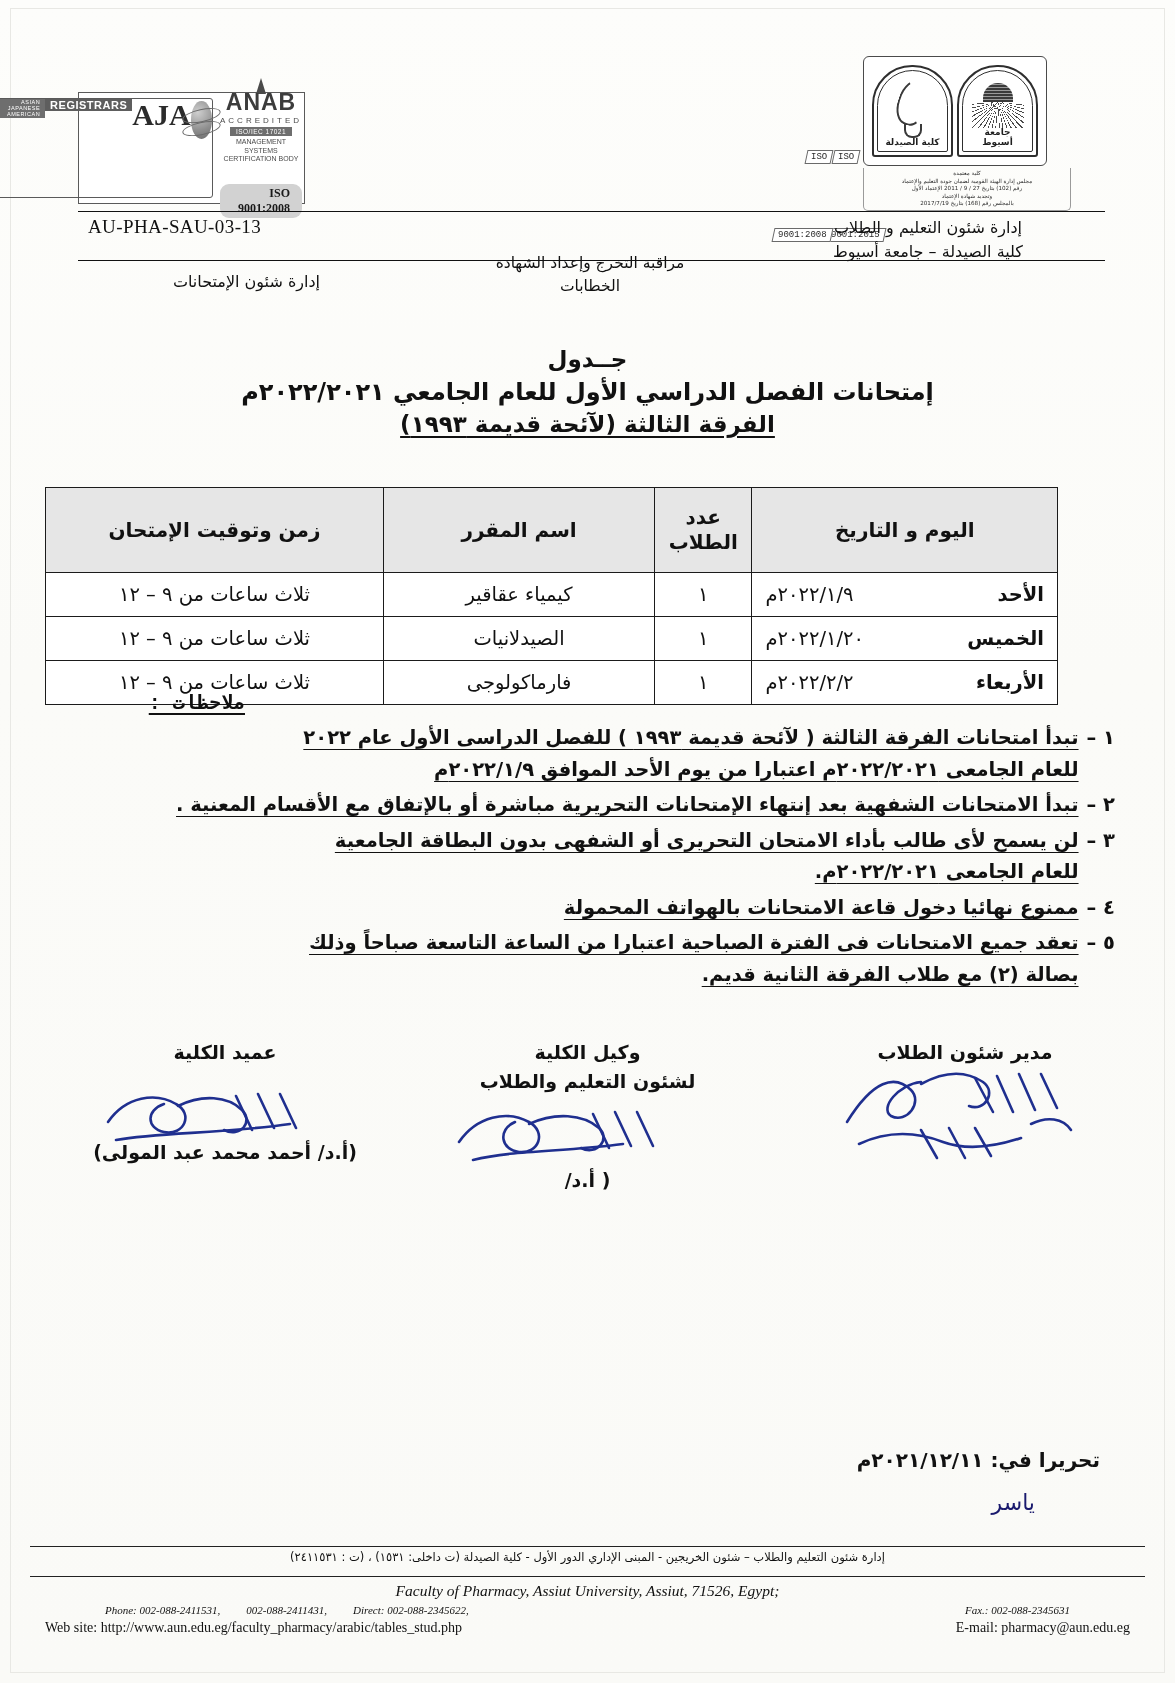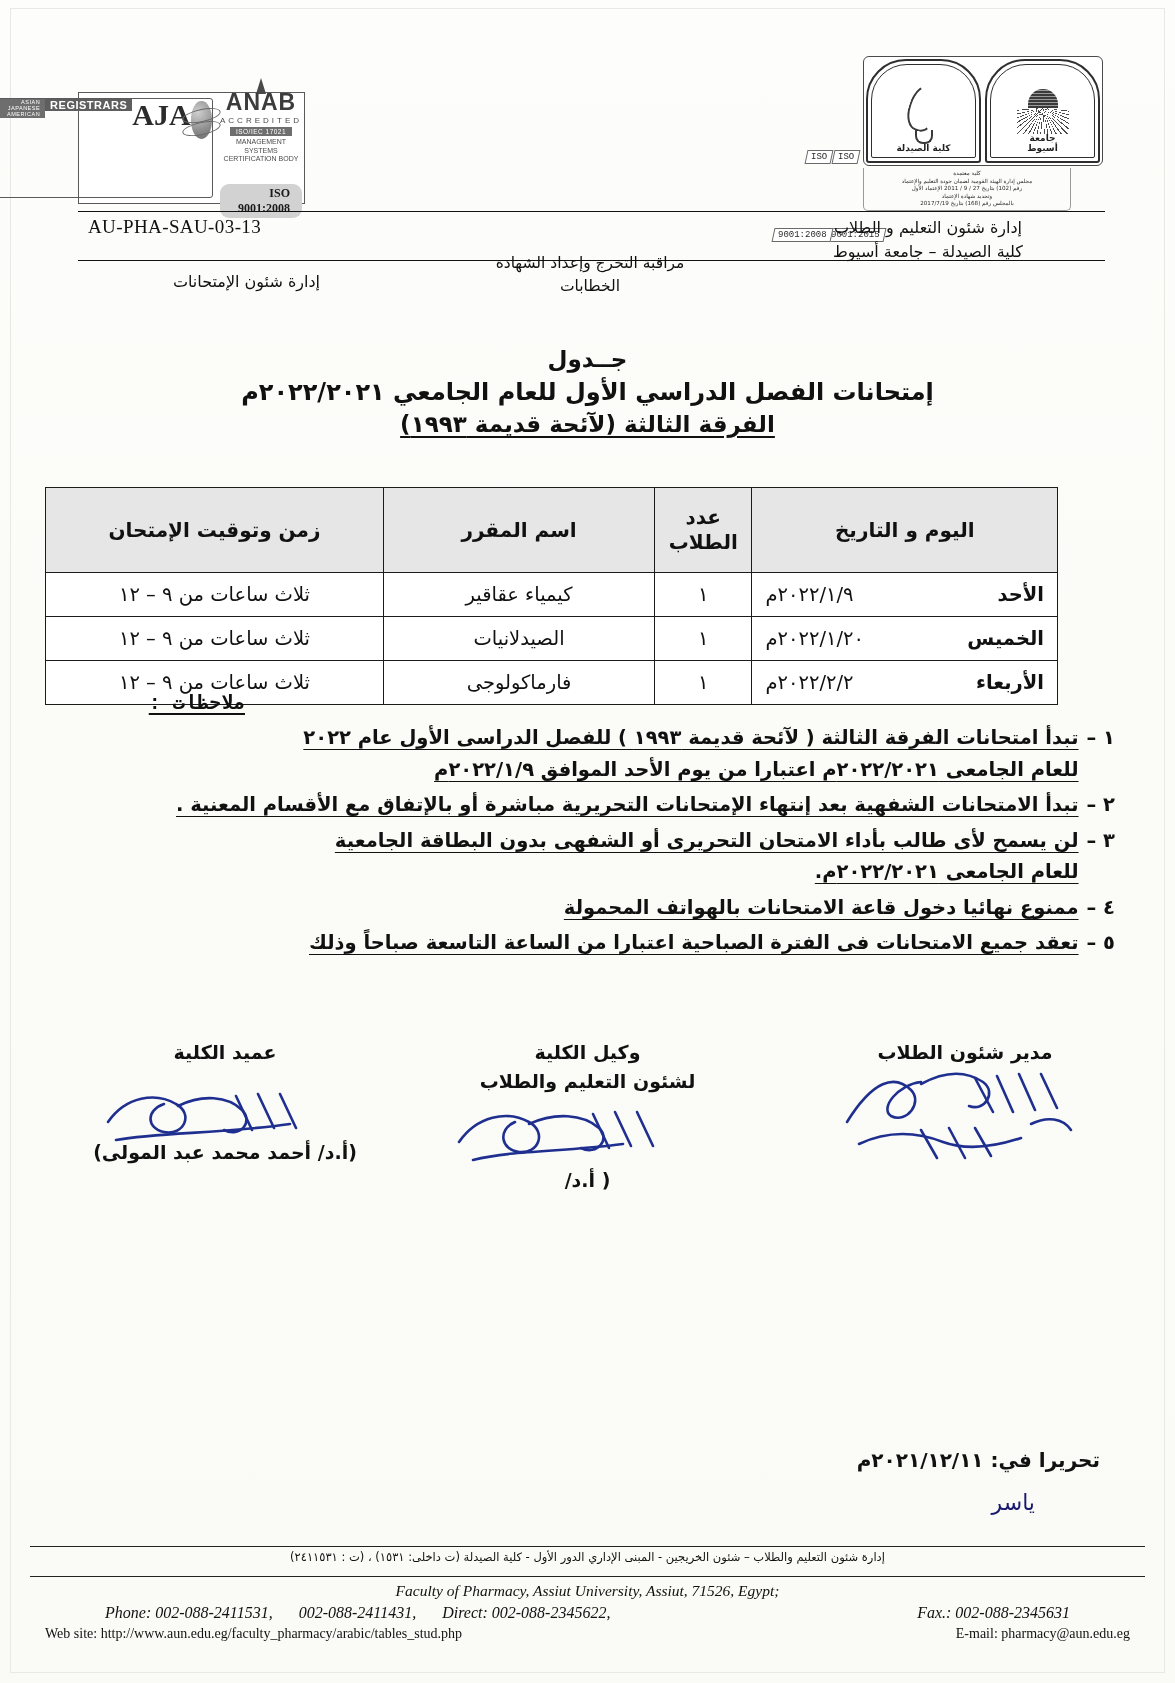--- a/index.html
+++ b/index.html
@@ -76,23 +76,23 @@
   }
   .aja-reg{
     font-family:"Liberation Sans",sans-serif;font-size:11px;font-weight:bold;color:#fff;background:#5e5e5e;
     padding:0 5px;letter-spacing:.5px;
   }
   .aja-sub{font-family:"Liberation Sans",sans-serif;font-size:5.5px;color:#fff;background:#6e6e6e;padding:0 5px 1px;letter-spacing:.5px;}
 
   
   .crest-wrap{position:absolute;right:110px;top:50px;width:230px;height:160px;}
   .crest-card{
-    position:absolute;left:28px;top:6px;width:240px;height:110px;
+    position:absolute;left:28px;top:6px;width:184px;height:110px;
     border:1.4px solid #4a4a4a;border-radius:6px;background:#fff;
-    display:flex;gap:4px;padding:2px;box-sizing:border-box;
+    display:flex;gap:4px;padding:8px;box-sizing:border-box;
   }
   .crest-shield{
     flex:1;border:2px solid #2e2e2e;border-radius:40px 40px 3px 3px;
     position:relative;overflow:hidden;background:#fff;
   }
   .crest-inner{
     position:absolute;inset:3px;border:1px solid #2e2e2e;border-radius:36px 36px 2px 2px;
     display:flex;flex-direction:column;align-items:center;justify-content:flex-end;
   }
   .sun{width:30px;height:19px;border-radius:15px 15px 0 0;background:repeating-linear-gradient(0deg,#3a3a3a 0 1.5px,#9a9a9a 1.5px 3px);margin-top:6px;}
@@ -215,21 +215,21 @@
   .ft-rule-b{position:absolute;left:30px;right:30px;top:1576px;border-top:1.2px solid #222;}
   .ft-ar{
     position:absolute;left:0;right:0;top:1550px;text-align:center;
     font-family:"DejaVu Sans",sans-serif;font-size:11.5px;color:#111;direction:rtl;
   }
   .ft-en{
     position:absolute;left:45px;right:45px;top:1582px;direction:ltr;color:#111;
     font-family:"Liberation Serif",serif;
   }
   .ft-en .l1{text-align:center;font-style:italic;font-size:15.5px;}
-  .ft-en .l2{display:flex;justify-content:space-between;font-style:italic;font-size:16px;margin-top:4px;padding:0 60px;}
+  .ft-en .l2{display:flex;justify-content:space-between;font-style:italic;font-size:11px;margin-top:4px;padding:0 60px;}
   .ft-en .l2 .grp{display:flex;gap:26px;}
   .ft-en .l3{display:flex;justify-content:space-between;font-size:14px;margin-top:4px;}
 </style>
 </head>
 <body>
 
 <div class="page">
   <div class="paper-tint"></div>
   <div class="scan-edge"></div>
 
@@ -376,21 +376,21 @@
       <div class="note">
         <div class="num">٣ –</div>
         <div class="body"><span>لن يسمح لأى طالب بأداء الامتحان التحريرى أو الشفهى بدون البطاقة الجامعية</span><br><span>للعام الجامعى ٢٠٢٢/٢٠٢١م.</span></div>
       </div>
       <div class="note">
         <div class="num">٤ –</div>
         <div class="body"><span>ممنوع نهائيا دخول قاعة الامتحانات بالهواتف المحمولة</span></div>
       </div>
       <div class="note">
         <div class="num">٥ –</div>
-        <div class="body"><span>تعقد جميع الامتحانات فى الفترة الصباحية اعتبارا من الساعة التاسعة صباحاً وذلك</span><br></div>
+        <div class="body"><span>تعقد جميع الامتحانات فى الفترة الصباحية اعتبارا من الساعة التاسعة صباحاً وذلك</span><br><span>بصالة (٢) مع طلاب الفرقة الثانية قديم.</span></div>
       </div>
     </div>
 
   <div class="sigs">
     <div class="sig sig-right">
       <div class="role">مدير شئون الطلاب</div>
       <div class="ink" style="left:10px;top:22px;">
         <svg width="270" height="110" viewBox="0 0 270 110">
           <g fill="none" stroke="#1f2f8f" stroke-width="2.6" stroke-linecap="round">
             <path d="M22 62 C48 20, 70 14, 86 30 C98 42, 82 64, 66 56 C54 48, 74 24, 96 22"></path>

